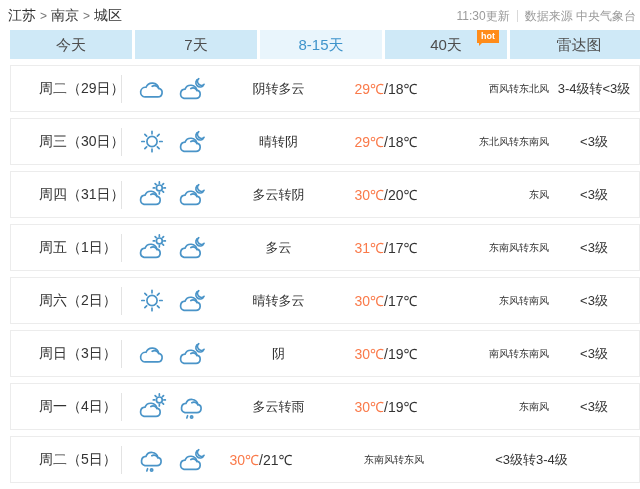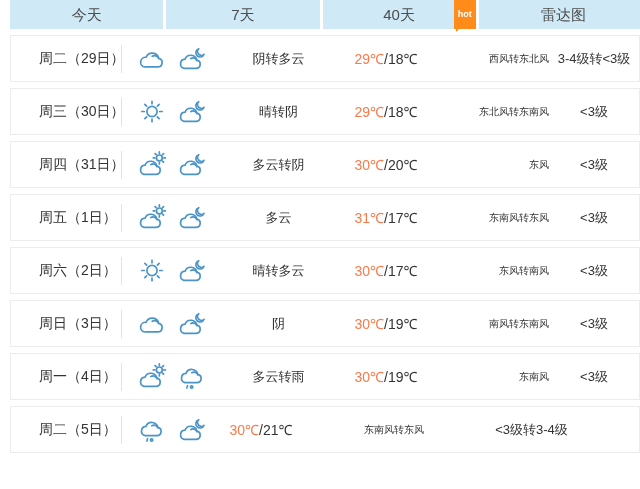--- a/index.html
+++ b/index.html
@@ -25,22 +25,22 @@
   .breadcrumb .sep{color:#777;font-size:12px;margin:0 4px;}
   .meta{font-size:12px;color:var(--text-gray);display:flex;align-items:center;}
   .meta .m-divider{width:1px;height:12px;background:#d9d9d9;margin:0 7px;}
 
   
   .tabbar{display:flex;margin-left:10px;height:29px;justify-content:flex-end;}
   .tab{flex:1 1 0;margin-right:3px;background:var(--tab-bg);color:#4d4d4d;
        font-size:15px;text-align:center;line-height:29px;position:relative;cursor:pointer;}
   .tab:last-child{margin-right:0;padding-left:8px;}
   .tab.selected{background:var(--tab-sel-bg);color:var(--tab-sel-text);}
-  .hot-badge{position:absolute;top:0;right:0;background:var(--hot-bg);color:#fff;
-       font-size:9px;font-weight:bold;line-height:11px;padding:9px 4px;border-radius:0;display:none;}
+  .hot-badge{position:absolute;top:0;right:8px;background:var(--hot-bg);color:#fff;
+       font-size:9px;font-weight:bold;line-height:11px;padding:1px 4px;border-radius:0;display:none;}
   .hot-badge::after{content:"";position:absolute;left:2px;bottom:-3px;width:0;height:0;
        border-left:4px solid var(--hot-bg);border-bottom:4px solid transparent;}
   .tab.has-badge .hot-badge{display:block;}
 
   
   .rows{margin-top:6px;}
   .row{height:47px;margin:0 0 6px 10px;border:1px solid var(--border);background:#fff;
        display:flex;align-items:center;}
   .c-day{width:110px;padding-left:28px;font-size:14px;color:var(--text-dark);white-space:nowrap;}
   .c-div{width:1px;height:28px;background:#e3e3e3;margin-right:14px;flex:none;}
@@ -91,30 +91,42 @@
         <path d="M16.8 11a4.6 4.6 0 0 1 6.5 2.2"></path>
         <path d="M12.3 24.8l-.8 2.4"></path>
         <circle cx="16.6" cy="26.2" r="1.2"></circle>
       </g>
     </symbol>
   </defs>
 </svg>
 
 <div id="viewport">
 
+  <div class="topbar">
+    <div class="breadcrumb" id="breadcrumb"><span class="crumb">江苏</span><span class="sep">&gt;</span><span class="crumb">南京</span><span class="sep">&gt;</span><span class="crumb">城区</span></div>
+    <div class="meta">
+      <span>11:30更新</span>
+      <span class="m-divider"></span>
+      <span>数据来源 中央气象台</span>
+    </div>
+  </div>
 
   <div class="tabbar" id="tabbar">
       <div class="tab">
     <span class="tab-label">今天</span>
     
   </div>
       <div class="tab">
     <span class="tab-label">7天</span>
     
   </div>
+      <div class="tab selected">
+    <span class="tab-label">8-15天</span>
+    
+  </div>
       <div class="tab has-badge">
     <span class="tab-label">40天</span>
     <span class="hot-badge">hot</span>
   </div>
       <div class="tab">
     <span class="tab-label">雷达图</span>
     
   </div>
     </div>
 

